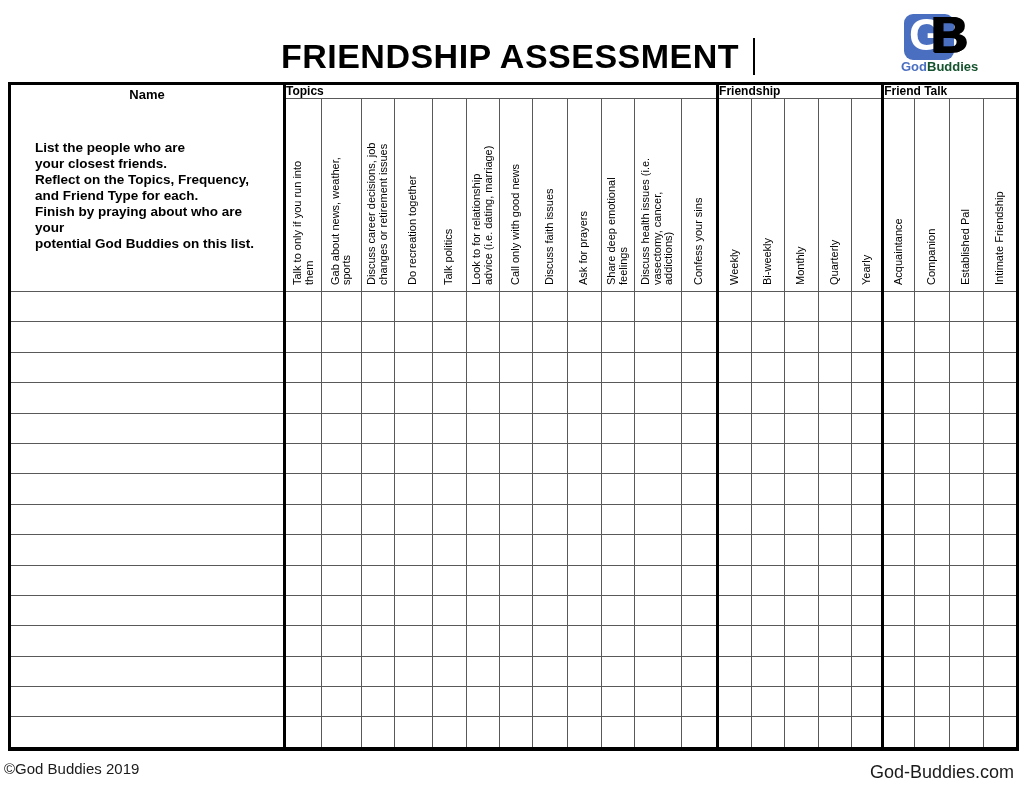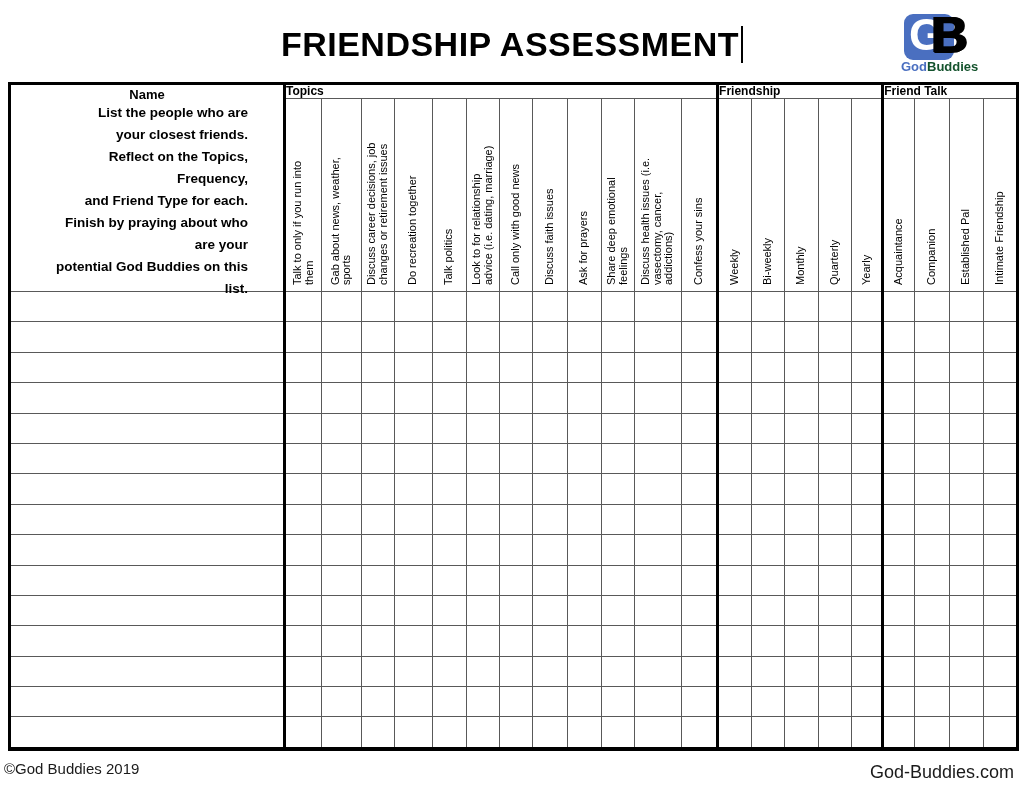--- a/index.html
+++ b/index.html
@@ -2,21 +2,21 @@
 <html><head>
 <meta charset="utf-8">
 <style>
   html,body{margin:0;padding:0}
   body{width:1024px;height:787px;background:#ffffff;position:relative;overflow:hidden;
        font-family:"Liberation Sans",sans-serif;color:#000}
   .page{position:absolute;inset:0}
 
   
   .title-wrap{position:absolute;top:25px;left:0;width:100%;text-align:center}
-  .title{display:inline-block;margin:0;font-size:34px;font-weight:bold;letter-spacing:.5px;color:#000}
+  .title{display:inline-block;margin:12px;font-size:34px;font-weight:bold;letter-spacing:.5px;color:#000}
   .caret{display:inline-block;width:2px;height:37px;background:#000;vertical-align:-7px;margin-left:2px}
 
   
   .logo{position:absolute;left:901px;top:14px;width:76px;text-align:center}
   .logo-mark{position:relative;width:70px;height:46px;margin:0 auto}
   .logo-sq{position:absolute;left:0;top:0;width:50px;height:46px;border-radius:9px;background:#4a6fc0}
   .logo-g{position:absolute;left:5px;top:-4px;font-size:45px;line-height:50px;font-weight:bold;color:#fff}
   .logo-b{position:absolute;left:27px;top:-6px;font-size:50px;line-height:54px;font-weight:bold;color:#000;
           text-shadow:1px 0 #000,-1px 0 #000,0 1px #000,2px 0 #000}
   .logo-text{font-size:13px;font-weight:bold;line-height:14px;margin-top:0}
@@ -30,21 +30,21 @@
   tr.gh{height:15px}
   tr.gh th.ghead{font-size:12px;font-weight:bold;text-align:left;vertical-align:middle;line-height:13px}
   tr.sh{height:193px}
   .hcell{position:relative;overflow:hidden;vertical-align:top}
   .vtext{position:absolute;left:1px;top:190px;width:190px;transform:rotate(-90deg);transform-origin:0 0;
          font-size:11px;line-height:11.5px;font-weight:normal;white-space:pre-line;text-align:left;
          display:grid;align-content:center;padding-left:4px;box-sizing:border-box;color:#000}
   .name-head{border-right:3px solid #000 !important;vertical-align:top;background:#fff}
   .name-inner{display:flex;flex-direction:column;height:206px;padding:2px 20px;box-sizing:border-box}
   .name-title{font-size:13px;font-weight:bold;text-align:center;line-height:15px}
-  .instructions{margin:auto 15px;font-size:13.5px;line-height:22px;text-align:right;white-space:pre-line}
+  .instructions{margin:auto 4px;font-size:13.5px;line-height:16px;text-align:left;white-space:pre-line}
   .thickL{border-left:3px solid #000 !important}
   tbody td{height:29.4px;background:#fff}
   tbody td.ncell{border-right:3px solid #000 !important}
 
   
   .footer-left{position:absolute;left:4px;top:760px;font-size:15px;color:#1a1a1a}
   .footer-right{position:absolute;right:10px;top:762px;font-size:18px;color:#1a1a1a}
 </style>
 </head>
 <body>

